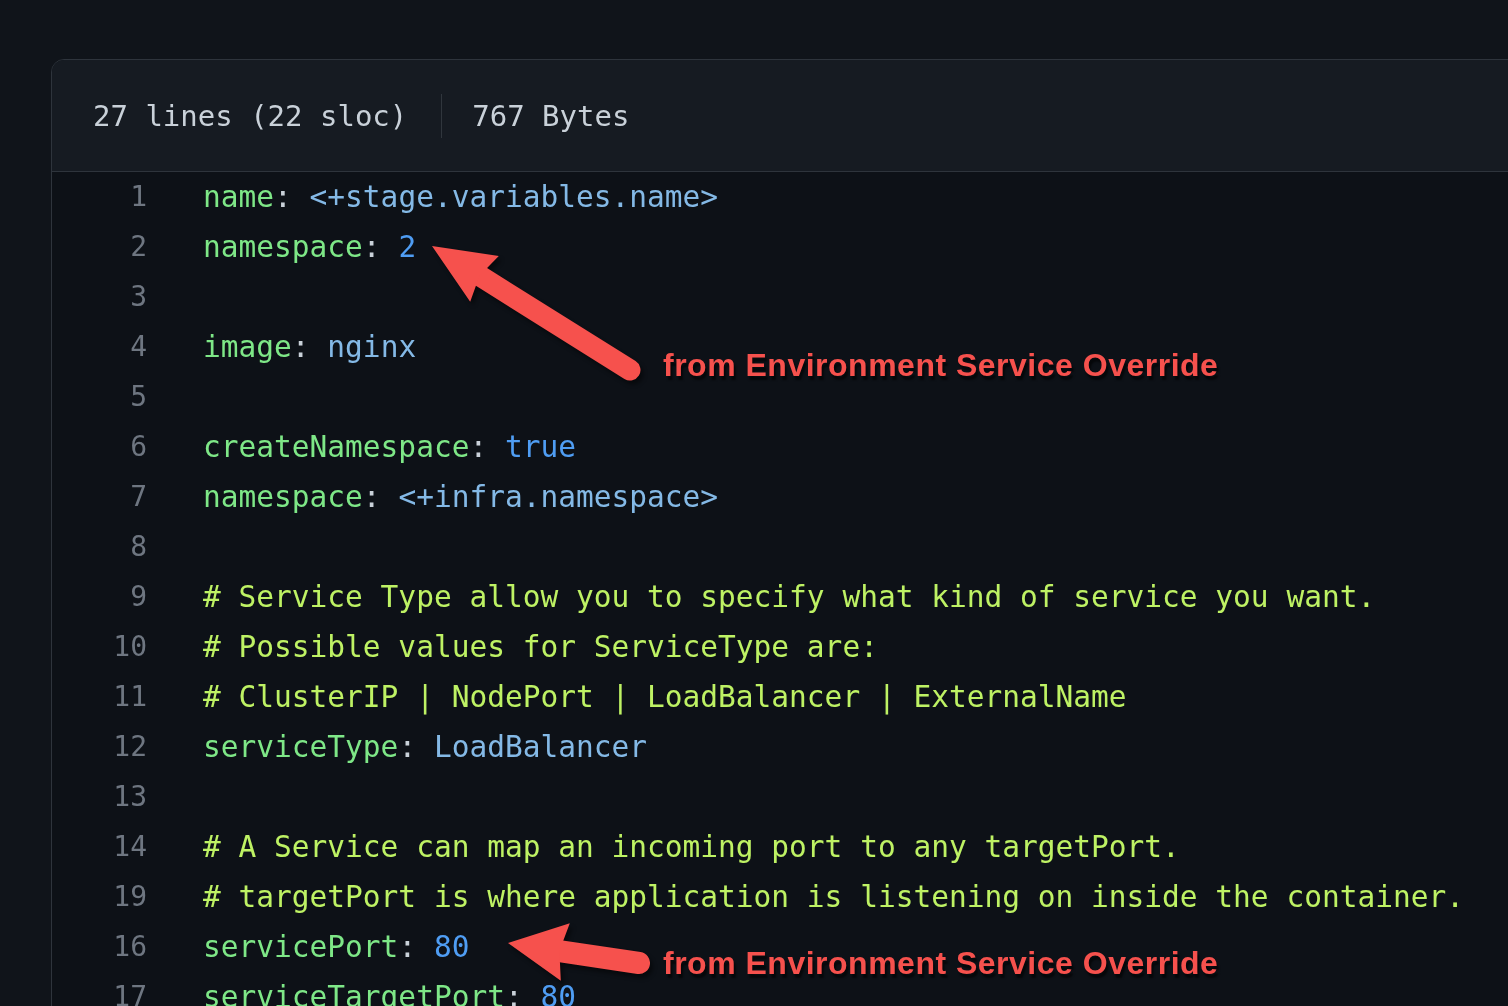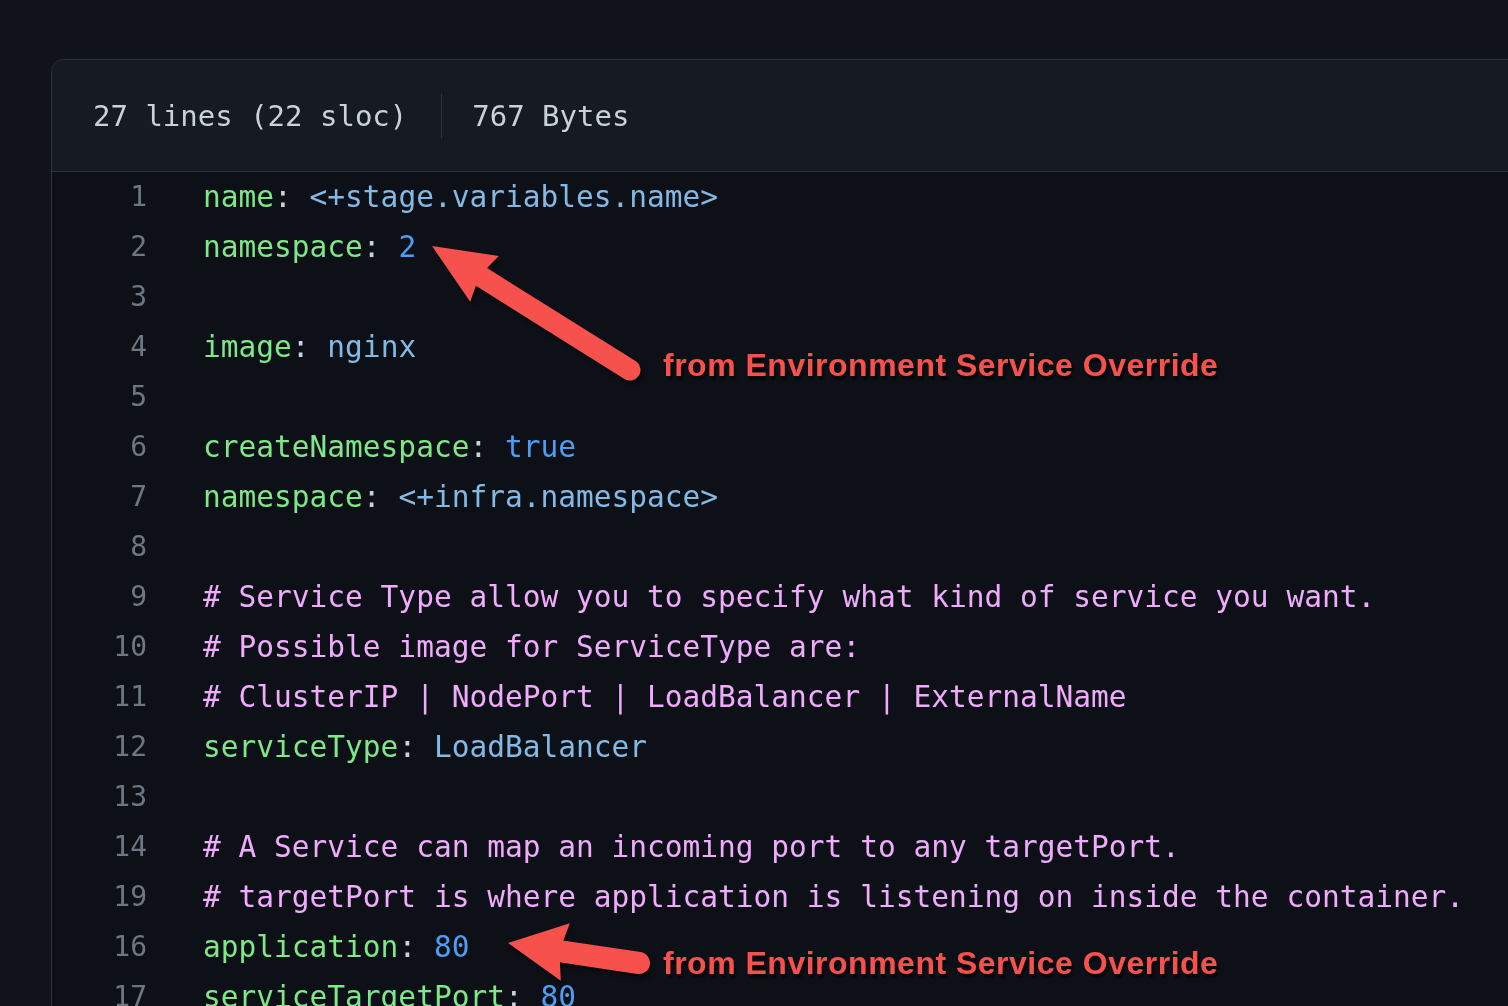--- a/index.html
+++ b/index.html
@@ -30,21 +30,21 @@
   .code-line { display:flex; height:50px; line-height:50px; font-size:29.5px; white-space:pre; }
   .ln {
     flex:0 0 95px; text-align:right; color:#6e7681; cursor:pointer;
     font-size:28px; user-select:none;
   }
   .code { padding-left:56px; }
   .tok-key     { color:#7ee787; }
   .tok-punct   { color:#c9d1d9; }
   .tok-string  { color:#84b9e6; }
   .tok-value   { color:#4f9df3; }
-  .tok-comment { color:#f0abfc; }
+  .tok-comment { color:#bef264; }
 
   
   .annotation-layer { position:absolute; left:0; top:0; width:1508px; height:1006px; pointer-events:none; }
   .arrow-svg { position:absolute; left:0; top:0; filter:drop-shadow(3px 4px 2px rgba(0,0,0,0.45)); }
   .annotation-label {
     position:absolute; font-family:"Liberation Sans",sans-serif; font-weight:bold;
     font-size:32px; color:#f6514d; letter-spacing:0.5px; white-space:nowrap;
     text-shadow:2px 4px 2px rgba(0,0,0,0.6);
   }
   .annotation-label-1 { left:663px; top:328px; }
@@ -65,27 +65,27 @@
     <div class="code-lines">
         <div class="code-line"><span class="ln">1</span><span class="code"><span class="tok-key">name</span><span class="tok-punct">: </span><span class="tok-string">&lt;+stage.variables.name&gt;</span></span></div>
         <div class="code-line"><span class="ln">2</span><span class="code"><span class="tok-key">namespace</span><span class="tok-punct">: </span><span class="tok-value">2</span></span></div>
         <div class="code-line"><span class="ln">3</span><span class="code"></span></div>
         <div class="code-line"><span class="ln">4</span><span class="code"><span class="tok-key">image</span><span class="tok-punct">: </span><span class="tok-string">nginx</span></span></div>
         <div class="code-line"><span class="ln">5</span><span class="code"></span></div>
         <div class="code-line"><span class="ln">6</span><span class="code"><span class="tok-key">createNamespace</span><span class="tok-punct">: </span><span class="tok-value">true</span></span></div>
         <div class="code-line"><span class="ln">7</span><span class="code"><span class="tok-key">namespace</span><span class="tok-punct">: </span><span class="tok-string">&lt;+infra.namespace&gt;</span></span></div>
         <div class="code-line"><span class="ln">8</span><span class="code"></span></div>
         <div class="code-line"><span class="ln">9</span><span class="code"><span class="tok-comment"># Service Type allow you to specify what kind of service you want.</span></span></div>
-        <div class="code-line"><span class="ln">10</span><span class="code"><span class="tok-comment"># Possible image for ServiceType are:</span></span></div>
+        <div class="code-line"><span class="ln">10</span><span class="code"><span class="tok-comment"># Possible values for ServiceType are:</span></span></div>
         <div class="code-line"><span class="ln">11</span><span class="code"><span class="tok-comment"># ClusterIP | NodePort | LoadBalancer | ExternalName</span></span></div>
         <div class="code-line"><span class="ln">12</span><span class="code"><span class="tok-key">serviceType</span><span class="tok-punct">: </span><span class="tok-string">LoadBalancer</span></span></div>
         <div class="code-line"><span class="ln">13</span><span class="code"></span></div>
         <div class="code-line"><span class="ln">14</span><span class="code"><span class="tok-comment"># A Service can map an incoming port to any targetPort.</span></span></div>
         <div class="code-line"><span class="ln">19</span><span class="code"><span class="tok-comment"># targetPort is where application is listening on inside the container.</span></span></div>
-        <div class="code-line"><span class="ln">16</span><span class="code"><span class="tok-key">application</span><span class="tok-punct">: </span><span class="tok-value">80</span></span></div>
+        <div class="code-line"><span class="ln">16</span><span class="code"><span class="tok-key">servicePort</span><span class="tok-punct">: </span><span class="tok-value">80</span></span></div>
         <div class="code-line"><span class="ln">17</span><span class="code"><span class="tok-key">serviceTargetPort</span><span class="tok-punct">: </span><span class="tok-value">80</span></span></div>
       </div>
   </div>
 
   <div class="annotation-layer">
     <svg class="arrow-svg" width="1508" height="1006" viewBox="0 0 1508 1006">
 
       <g fill="#f6514d" stroke="#f6514d">
         <path d="M479.5,256.7 L630,351" stroke-width="21" stroke-linecap="round" fill="none"></path>
         <polygon points="432,227 498.8,237 479.5,256.7 470.2,282.8" stroke="none"></polygon>

